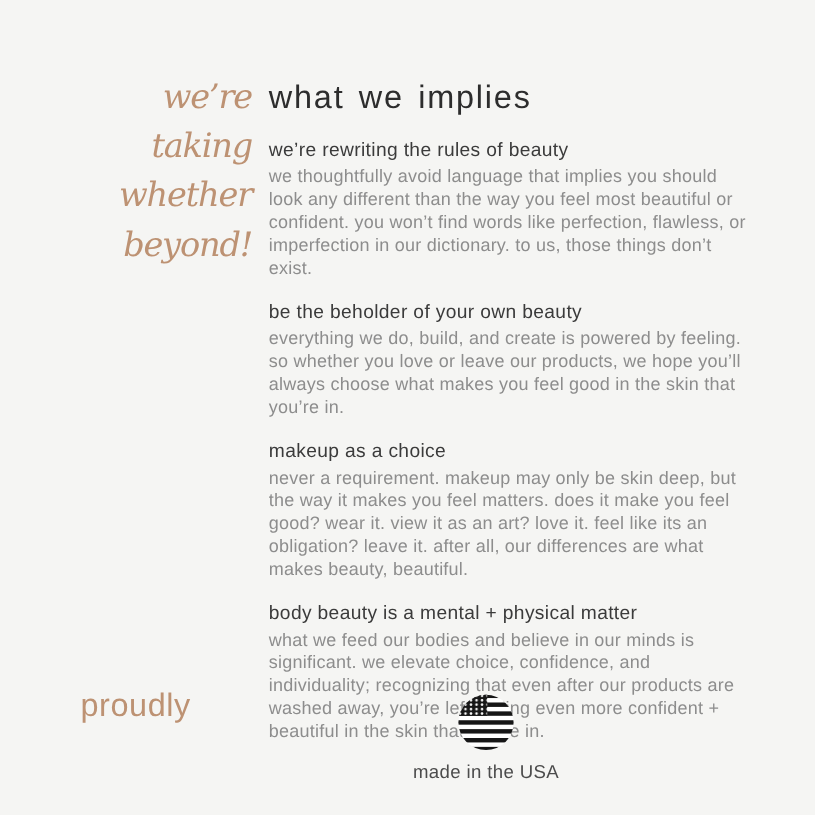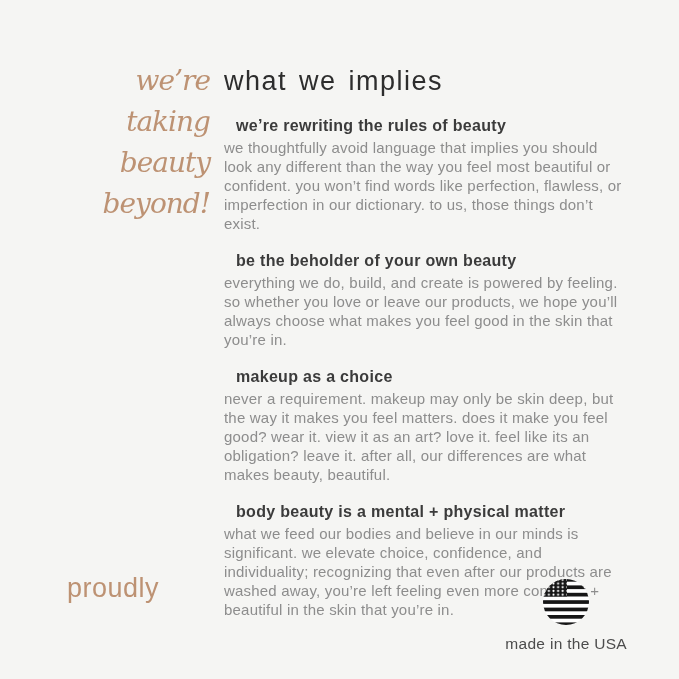--- a/index.html
+++ b/index.html
@@ -39,25 +39,24 @@
     font-size: 27px;
     font-weight: 400;
     color: #2d2d2d;
     letter-spacing: 1.5px;
     word-spacing: 3px;
     margin-bottom: 20px;
   }
   .section { margin-bottom: 19px; }
   .section .sec-heading {
     font-size: 16px;
-    font-weight: 700;
+    font-weight: 400;
     color: #3b3b3b;
     letter-spacing: 0.3px;
     margin-bottom: 3px;
-    margin-left: 12px;
   }
   .section .sec-body {
     font-size: 15px;
     line-height: 19px;
     color: #8d8d8d;
     letter-spacing: 0.2px;
   }
 
   
   .proudly {
@@ -67,21 +66,21 @@
     font-size: 27px;
     color: #bd9273;
     letter-spacing: 0.5px;
   }
   .badges {
     position: absolute;
     left: 183px;
     top: 568px;
     width: 444px;
     display: flex;
-    justify-content: flex-end;
+    justify-content: center;
     align-items: flex-end;
   }
   .badge {
     display: flex;
     flex-direction: column;
     align-items: center;
   }
   .badge .icon-wrap {
     height: 58px;
     display: flex;
@@ -98,21 +97,21 @@
   svg { display: block; }
 </style>
 </head>
 <body>
 
 <div class="canvas">
 
   <div class="hero">
     <div>we’re</div>
     <div>taking</div>
-    <div>beauty</div>
+    <div>whether</div>
     <div>beyond!</div>
   </div>
 
   <div class="content">
     <div class="title">what we implies</div>
 
     <div class="section">
       <div class="sec-heading">we’re rewriting the rules of beauty</div>
       <div class="sec-body">we thoughtfully avoid language that implies you should look any different than the way you feel most beautiful or confident. you won’t find words like perfection, flawless, or imperfection in our dictionary. to us, those things don’t exist.</div>
     </div>

